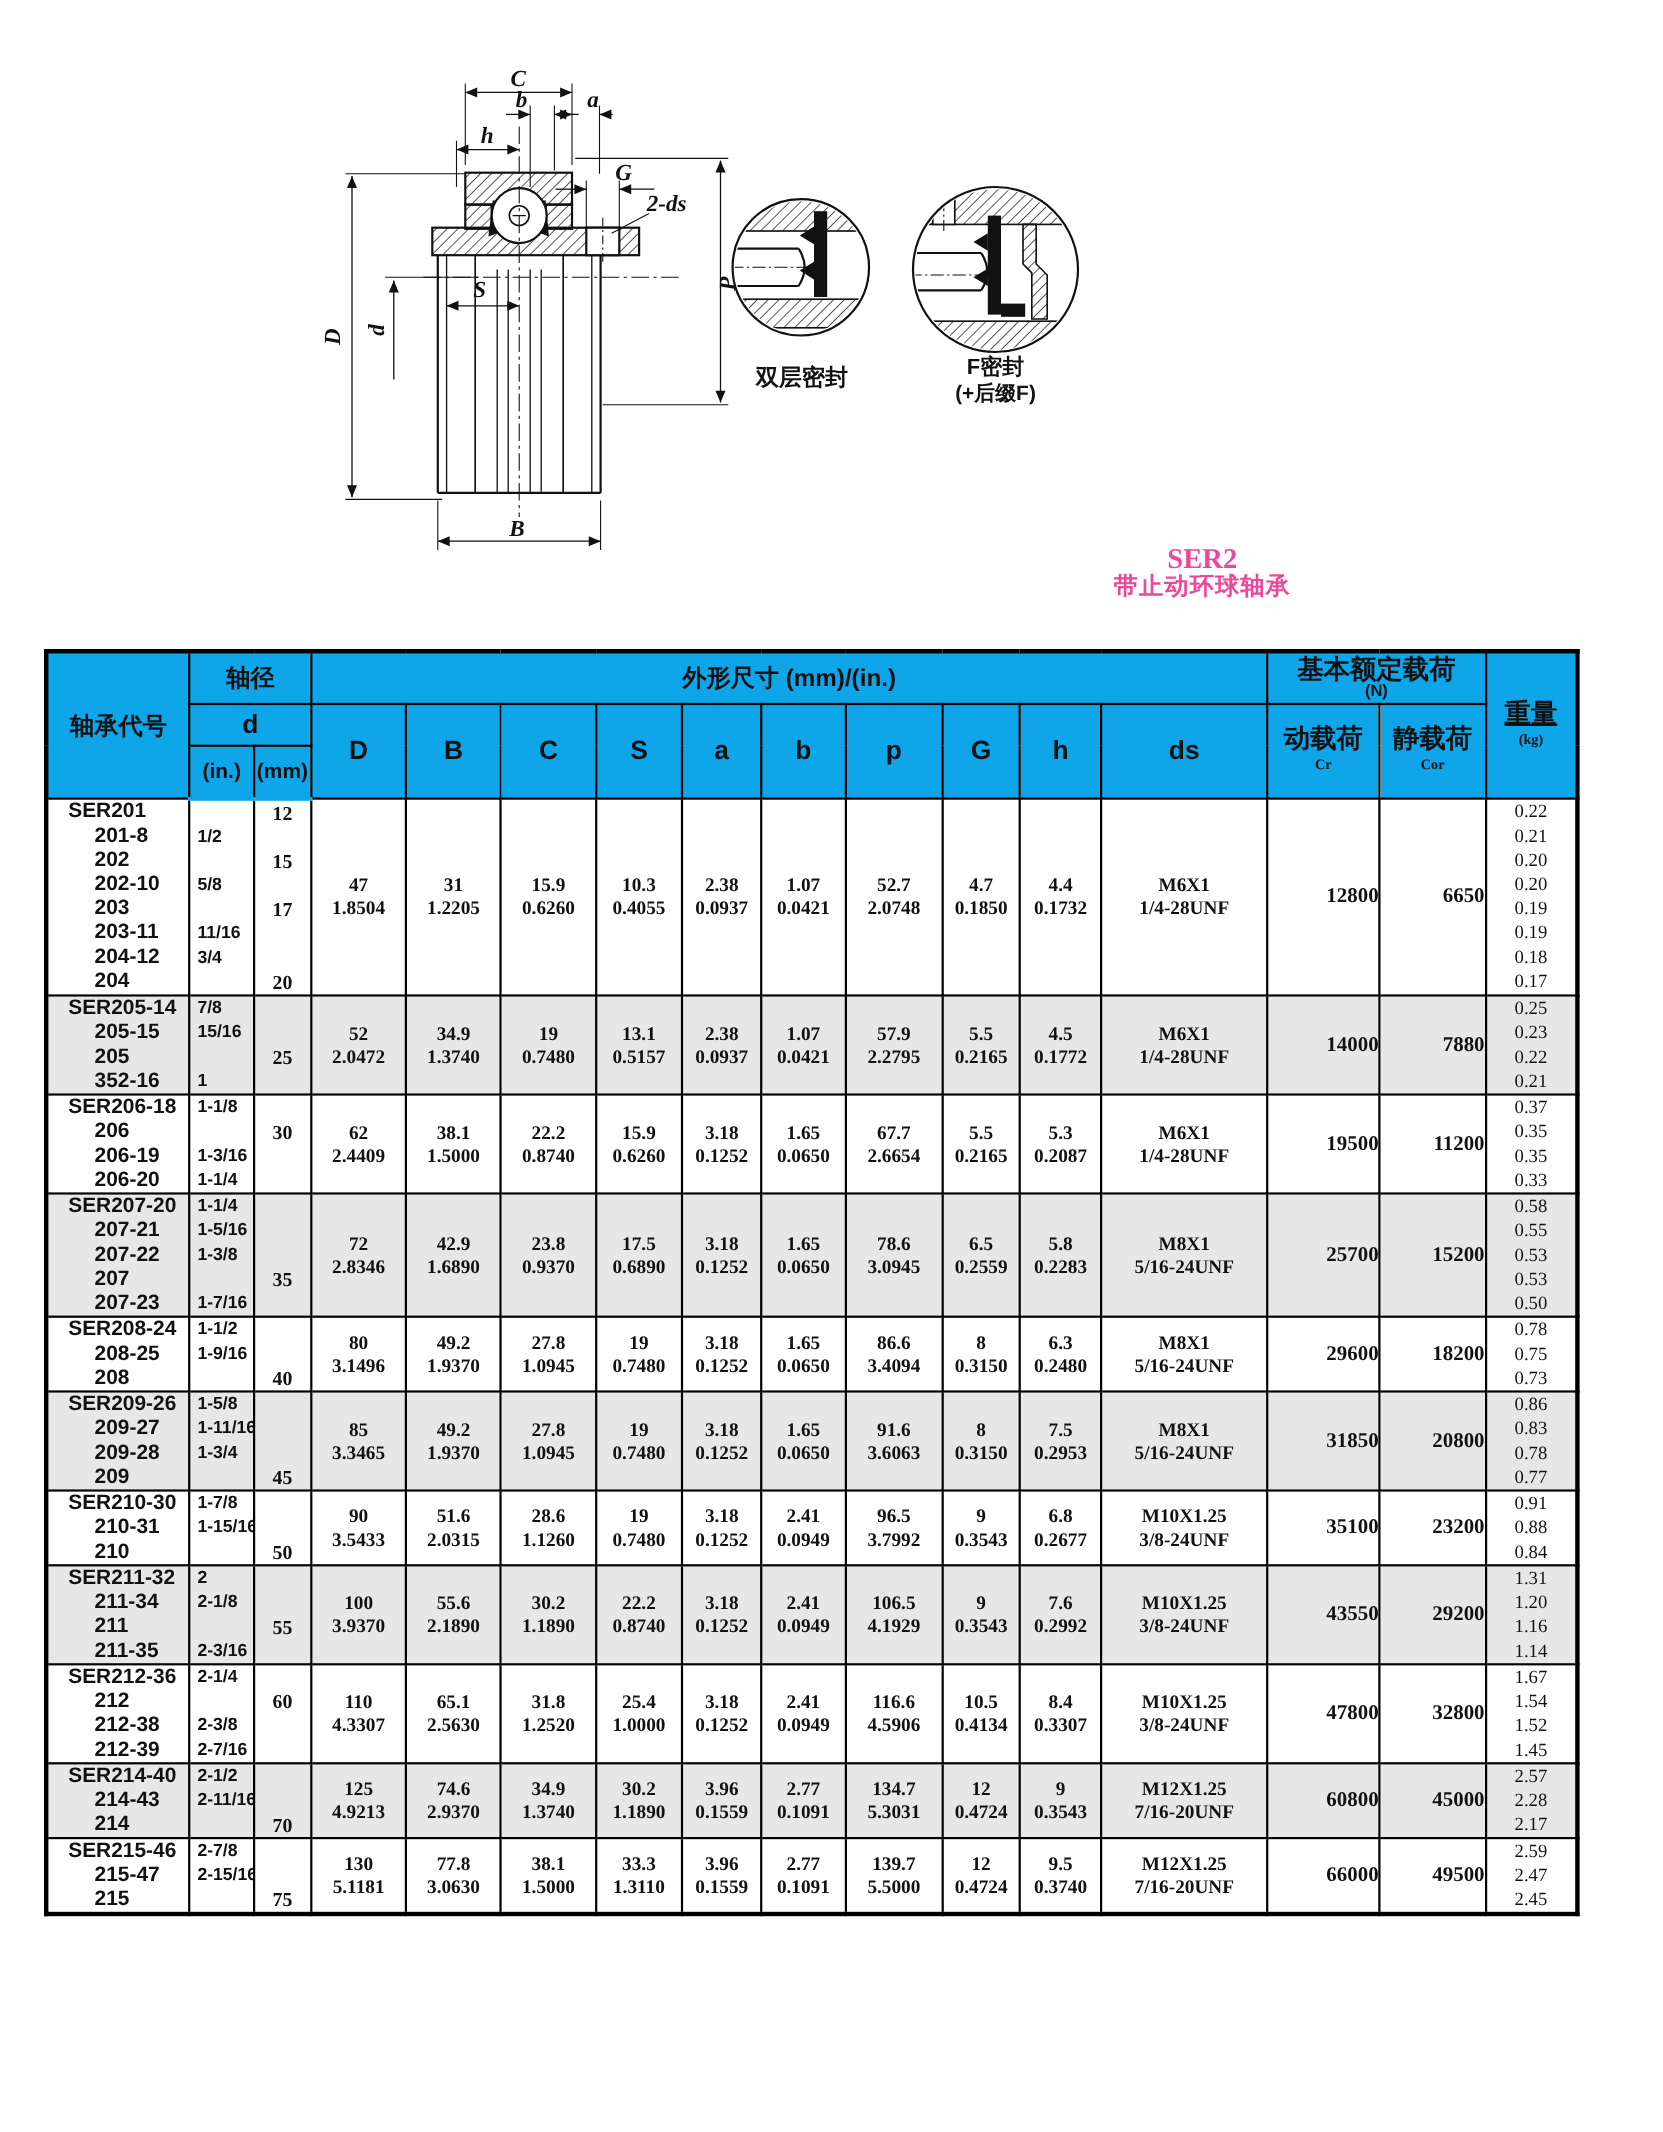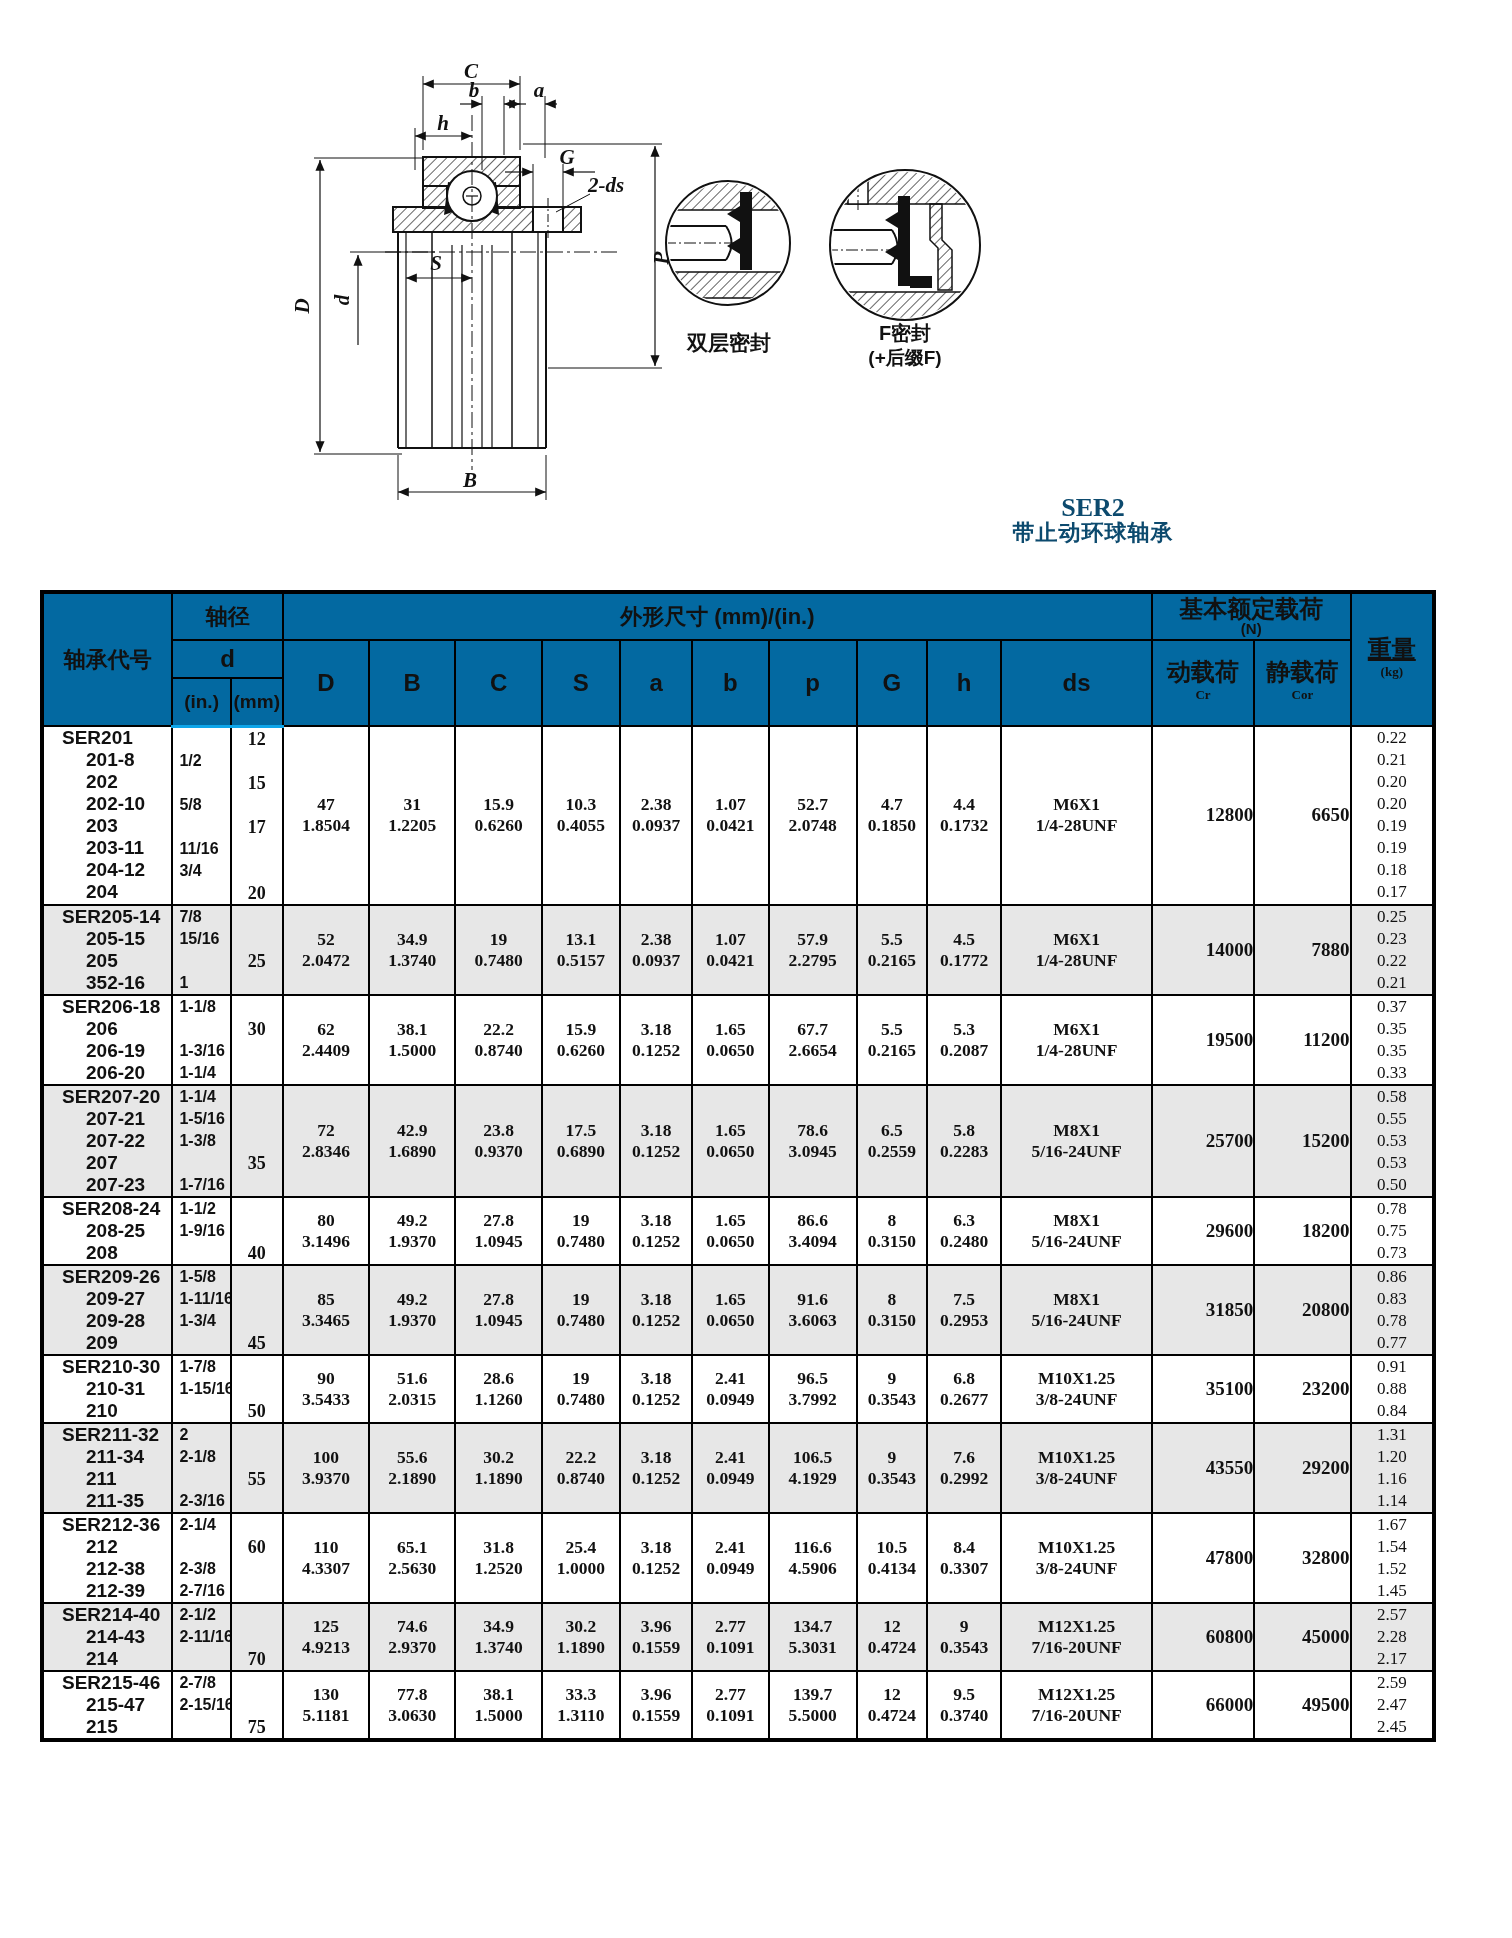--- a/index.html
+++ b/index.html
@@ -6,32 +6,32 @@
   body{
     width:1512px;height:1938px;background:#ffffff;position:relative;
     font-family:"Liberation Sans",sans-serif;color:#111;
   }
   svg text{font-family:"Liberation Serif",serif;}
   .dimlbl{font-size:21px;font-weight:bold;font-style:italic;fill:#111;}
   .cnlbl{font-family:"Liberation Sans",sans-serif;font-weight:bold;fill:#111;}
 
   #series-title{
     position:absolute;left:938px;top:497px;width:310px;text-align:center;
-    color:#0c4a6e;font-weight:bold;line-height:28px;
+    color:#ec4899;font-weight:bold;line-height:28px;
   }
   #series-title .code{font-family:"Liberation Serif",serif;font-size:26px;}
   #series-title .name{font-size:22px;letter-spacing:1px;}
 
   table#spec{
     position:absolute;left:40px;top:590px;width:1396px;
     border-collapse:collapse;table-layout:fixed;
     border:4px solid #000;
   }
   #spec th,#spec td{border:2px solid #000;padding:0;overflow:hidden;}
-  #spec thead th{background:#0369a1;font-weight:bold;vertical-align:middle;text-align:center;}
+  #spec thead th{background:#0ea5e9;font-weight:bold;vertical-align:middle;text-align:center;}
   #spec thead tr:last-child th{border-bottom:3px solid #0ea5e9;}
   .h-big{font-size:22px;}
   .h-mid{font-size:24px;}
   .h-sm{font-size:19px;}
   .h-unit{font-size:15px;font-weight:bold;display:block;line-height:16px;}
   .h-sym{font-family:Liberation Serif, serif;font-size:13px;display:block;line-height:22px;}
   .h-cn{display:block;line-height:24px;}
   .u{text-decoration:underline;}
   .r1{height:48px;} .r2{height:38px;} .r3{height:48px;}
 

